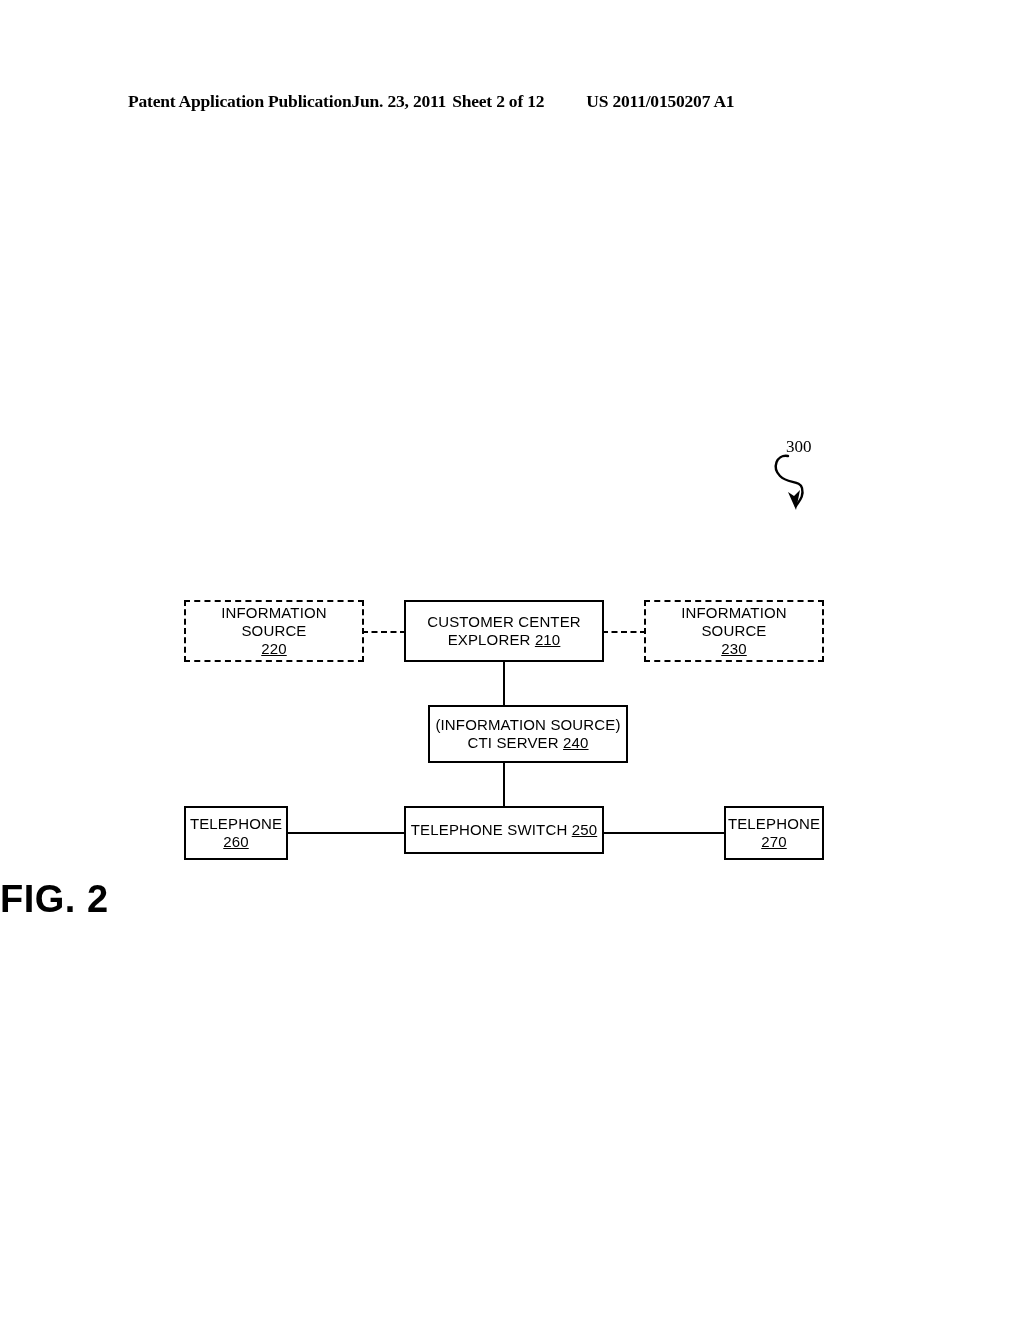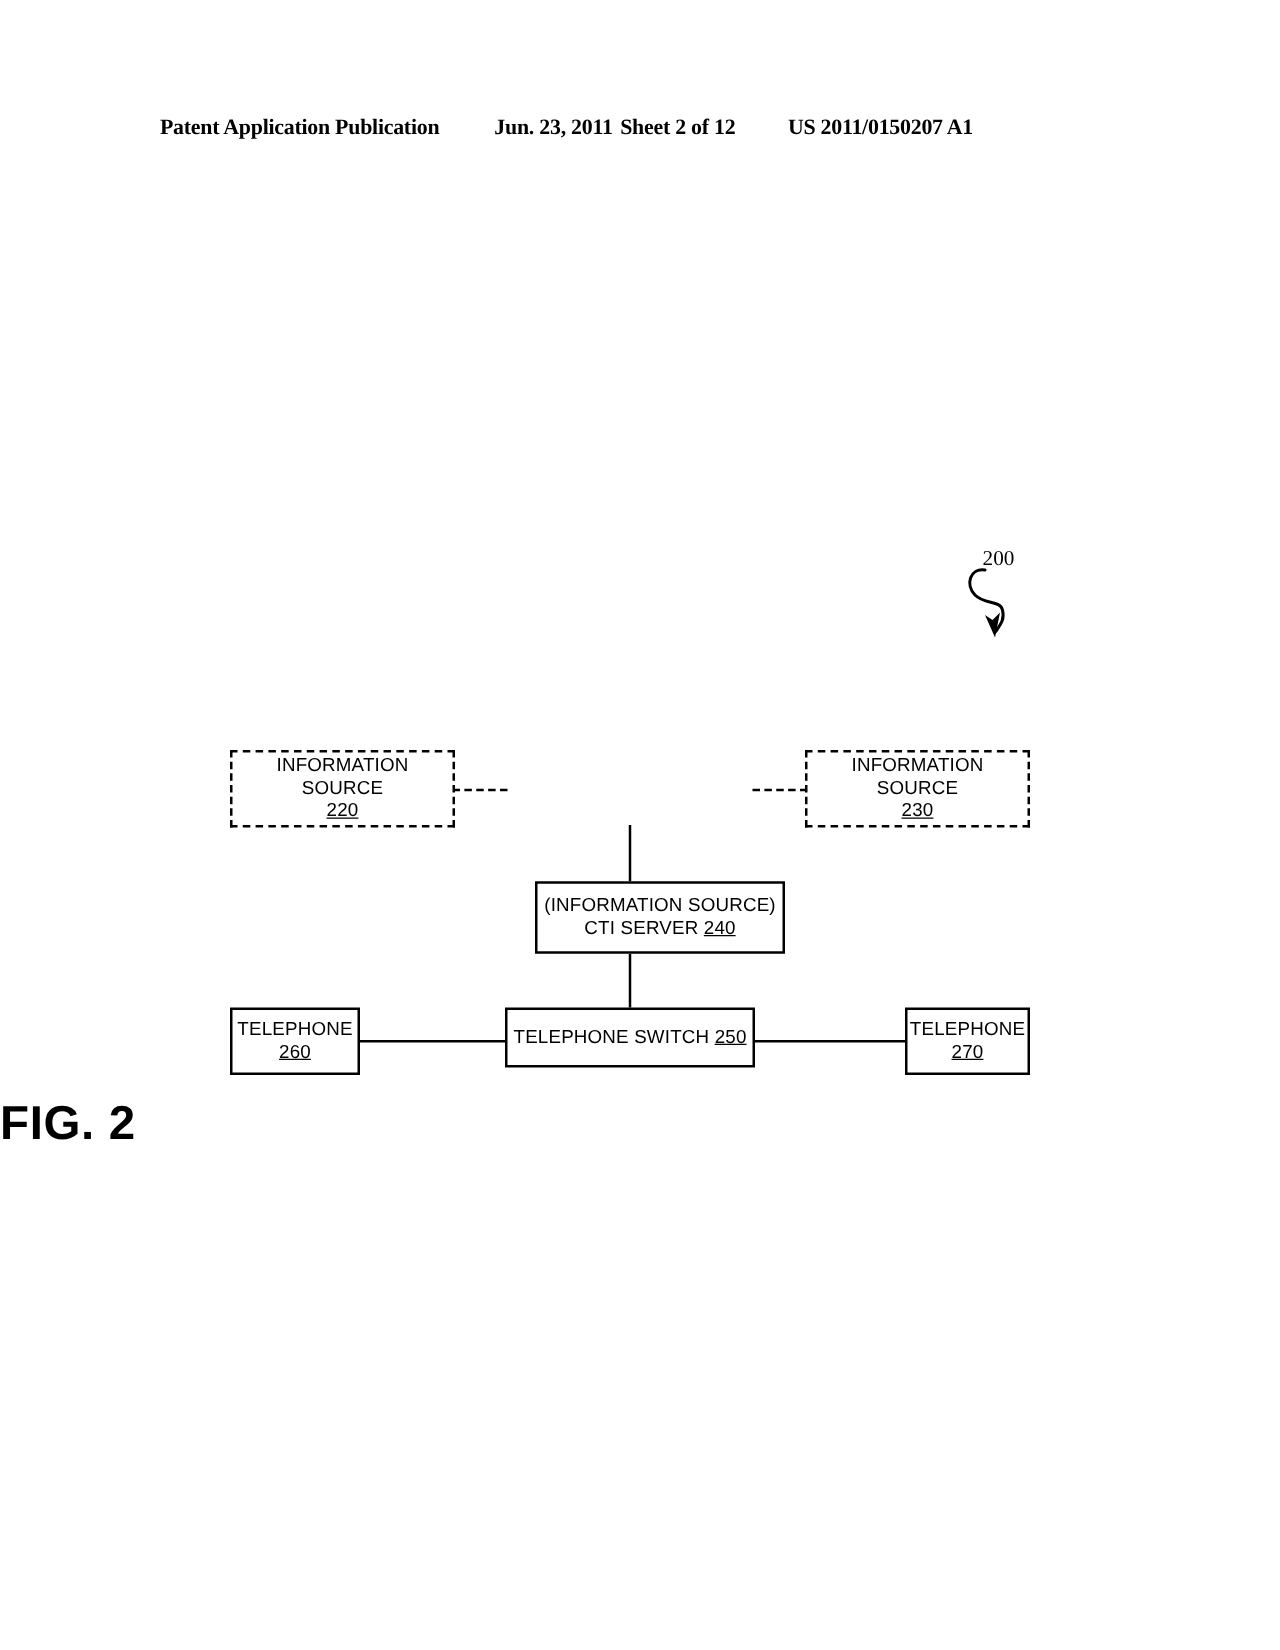--- a/index.html
+++ b/index.html
@@ -30,21 +30,20 @@
     font-family: "Liberation Serif", serif;
     font-weight: bold;
     font-size: 17.5px;
     letter-spacing: -0.2px;
     white-space: nowrap;
     display: flex;
     align-items: flex-end;
   }
   .header-title { }
   .header-sheet {
-    margin-left: 44px;
   }
   .header-sheet .sheet-sep { display: inline-block; width: 6px; }
   .header-docnum {
     margin-left: 42px;
   }
 
   
   .ref-callout {
     position: absolute;
     left: 756px;
@@ -146,37 +145,44 @@
       <span>Jun. 23, 2011</span><span class="sheet-sep"></span><span>Sheet 2 of 12</span>
     </span>
     <span class="header-docnum">US 2011/0150207 A1</span>
   </div>
 
   <div class="ref-callout">
     <svg width="100" height="80" viewBox="0 0 100 80">
       <path d="M 32 18 C 20 16, 16 30, 24 38 C 32 46, 44 42, 46 50 C 48 58, 44 62, 40 68" fill="none" stroke="#000000" stroke-width="2.4" stroke-linecap="round"></path>
       <path d="M 32 54 L 40 72 L 44 52 L 38 58 Z" fill="#000000"></path>
     </svg>
-    <span class="ref-callout-label">200</span>
+    <span class="ref-callout-label">300</span>
   </div>
 
   <div class="conn dashed-h" id="conn-220-210"></div>
   <div class="conn dashed-h" id="conn-210-230"></div>
   <div class="conn solid-v" id="conn-210-240"></div>
   <div class="conn solid-v" id="conn-240-250"></div>
   <div class="conn solid-h" id="conn-260-250"></div>
   <div class="conn solid-h" id="conn-250-270"></div>
 
   <div class="dbox dashed" id="box-info-220">
     <div class="label-inner">
       <span>INFORMATION SOURCE</span><br>
       <span class="refnum">220</span>
     </div>
   </div>
 
+  <div class="dbox solid" id="box-cce-210">
+    <div class="label-inner">
+      <span>CUSTOMER CENTER</span><br>
+      <span>EXPLORER</span>
+      <span class="refnum">210</span>
+    </div>
+  </div>
 
   <div class="dbox dashed" id="box-info-230">
     <div class="label-inner">
       <span>INFORMATION SOURCE</span><br>
       <span class="refnum">230</span>
     </div>
   </div>
 
   <div class="dbox solid" id="box-cti-240">
     <div class="label-inner">

